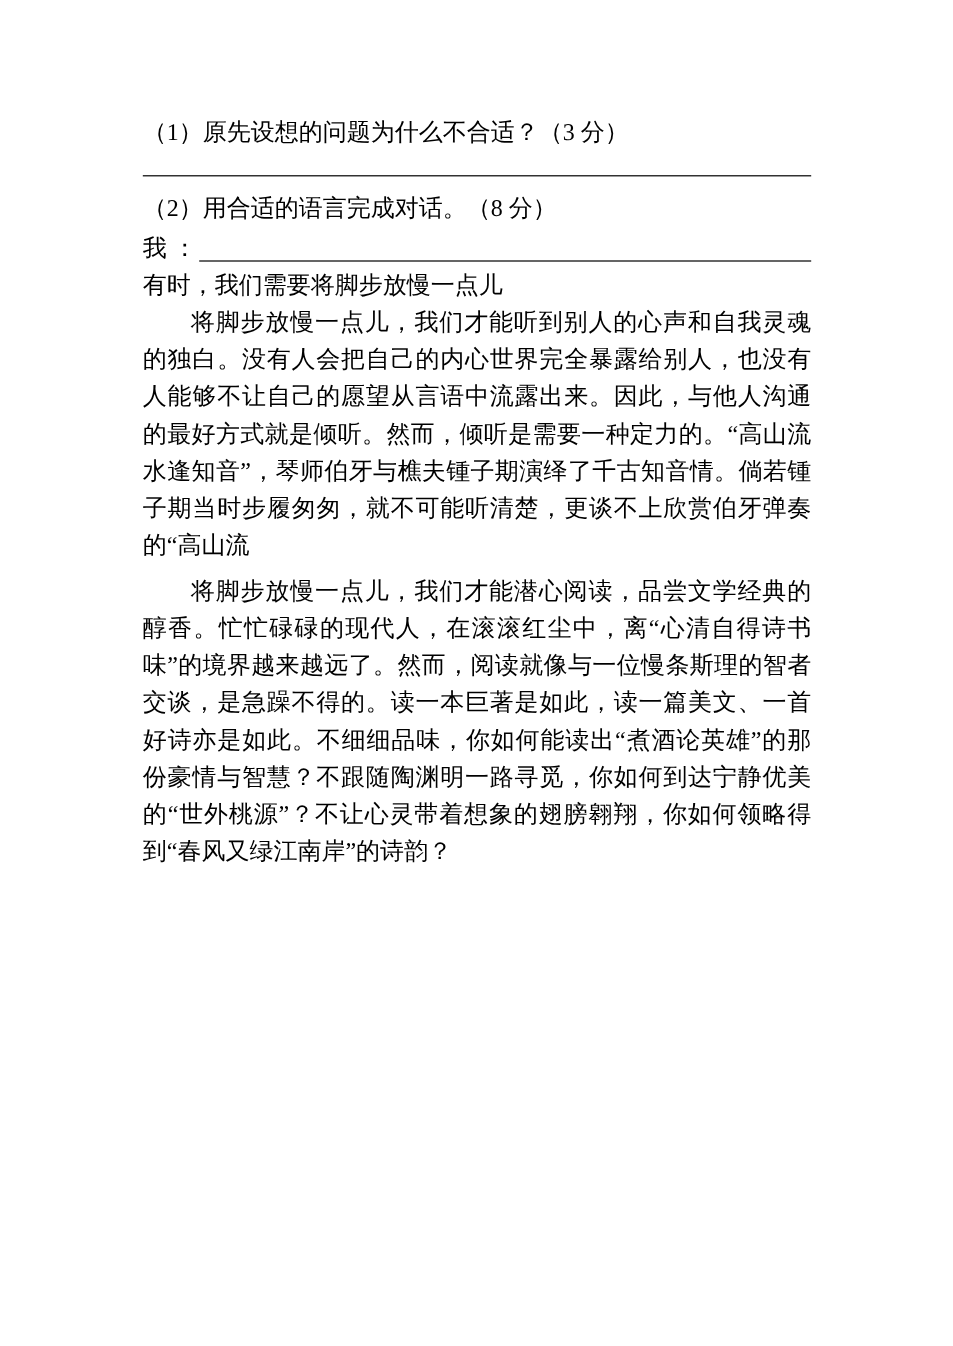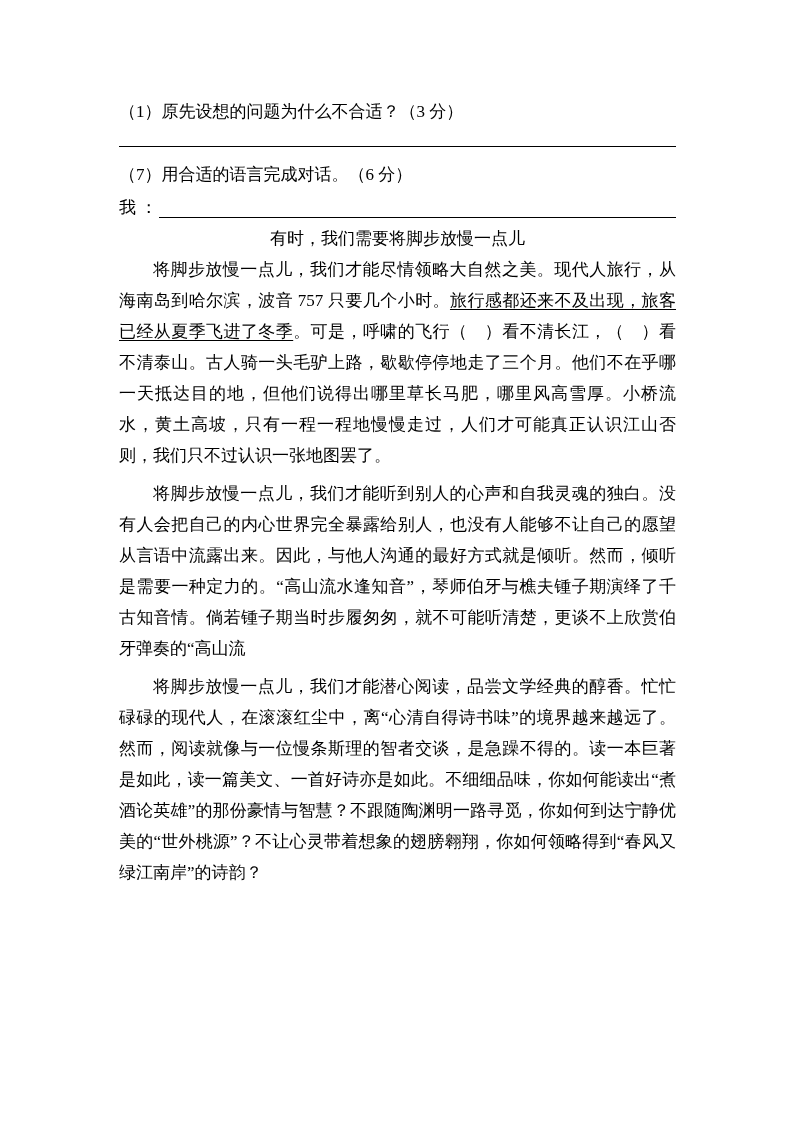--- a/index.html
+++ b/index.html
@@ -13,21 +13,21 @@
     color:#000000;
     font-family:"Liberation Serif","DejaVu Serif",serif;
     position:relative;
     overflow:hidden;
   }
   .content {
     position:absolute;
     left:119px;
     top:96px;
     width:557px;
-    font-size:17px;
+    font-size:20px;
     line-height:31px;
     text-align:justify;
   }
   .line { text-align:left; }
   .answer-line {
     height:20px;
     border-bottom:1px solid #000000;
     margin-bottom:12px;
   }
   .q2 { margin-bottom:2px; }
@@ -37,50 +37,49 @@
     text-align:left;
   }
   .fill-label { white-space:pre; flex:0 0 auto; }
   .blank {
     flex:1 1 auto;
     border-bottom:1px solid #000000;
     margin-bottom:5px;
     margin-left:2px;
   }
   .title {
-    text-align:center;
+    text-align:left;
   }
   .para {
     text-indent:2em;
     margin-bottom:7px;
   }
   .u { text-decoration:underline; text-underline-offset:3px; }
 </style>
 </head>
 <body>
 
 <div class="page">
   <div class="content">
 
     <p class="line">（1）原先设想的问题为什么不合适？（3 分）</p>
 
     <div class="answer-line"></div>
 
-    <p class="line q2">（7）用合适的语言完成对话。（6 分）</p>
+    <p class="line q2">（2）用合适的语言完成对话。（8 分）</p>
 
     <div class="fill-line">
       <span class="fill-label">我 ：</span>
       <span class="blank"></span>
     </div>
 
 
 
     <p class="title">有时，我们需要将脚步放慢一点儿</p>
 
 
-    <p class="para"><span>将脚步放慢一点儿，我们才能尽情领略大自然之美。现代人旅行，从海南岛到哈尔滨，波音 757 只要几个小时。</span><span class="u">旅行感都还来不及出现，旅客已经从夏季飞进了冬季</span><span>。可是，呼啸的飞行（　）看不清长江，（　）看不清泰山。古人骑一头毛驴上路，歇歇停停地走了三个月。他们不在乎哪一天抵达目的地，但他们说得出哪里草长马肥，哪里风高雪厚。小桥流水，黄土高坡，只有一程一程地慢慢走过，人们才可能真正认识江山否则，我们只不过认识一张地图罢了。</span></p>
 
     <p class="para"><span>将脚步放慢一点儿，我们才能听到别人的心声和自我灵魂的独白。没有人会把自己的内心世界完全暴露给别人，也没有人能够不让自己的愿望从言语中流露出来。因此，与他人沟通的最好方式就是倾听。然而，倾听是需要一种定力的。“高山流水逢知音”，琴师伯牙与樵夫锺子期演绎了千古知音情。倘若锺子期当时步履匆匆，就不可能听清楚，更谈不上欣赏伯牙弹奏的“高山流</span></p>
 
     <p class="para"><span>将脚步放慢一点儿，我们才能潜心阅读，品尝文学经典的醇香。忙忙碌碌的现代人，在滚滚红尘中，离“心清自得诗书味”的境界越来越远了。然而，阅读就像与一位慢条斯理的智者交谈，是急躁不得的。读一本巨著是如此，读一篇美文、一首好诗亦是如此。不细细品味，你如何能读出“煮酒论英雄”的那份豪情与智慧？不跟随陶渊明一路寻觅，你如何到达宁静优美的“世外桃源”？不让心灵带着想象的翅膀翱翔，你如何领略得到“春风又绿江南岸”的诗韵？</span></p>
 
   </div>
 </div>
 
 </body></html>

